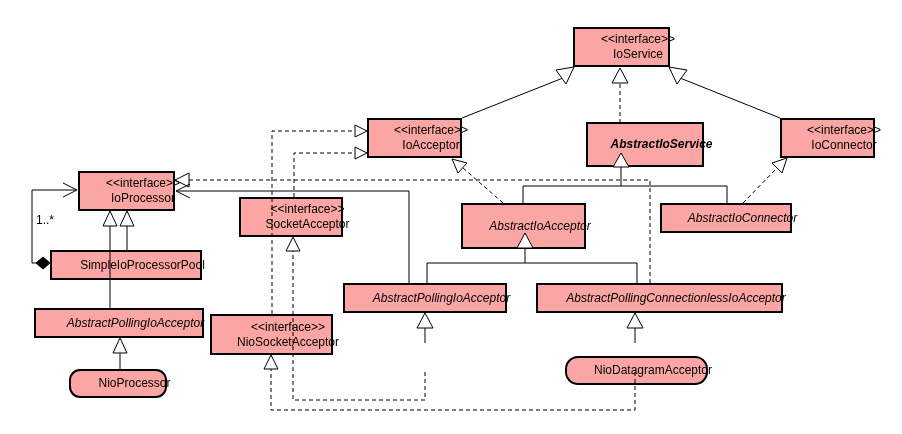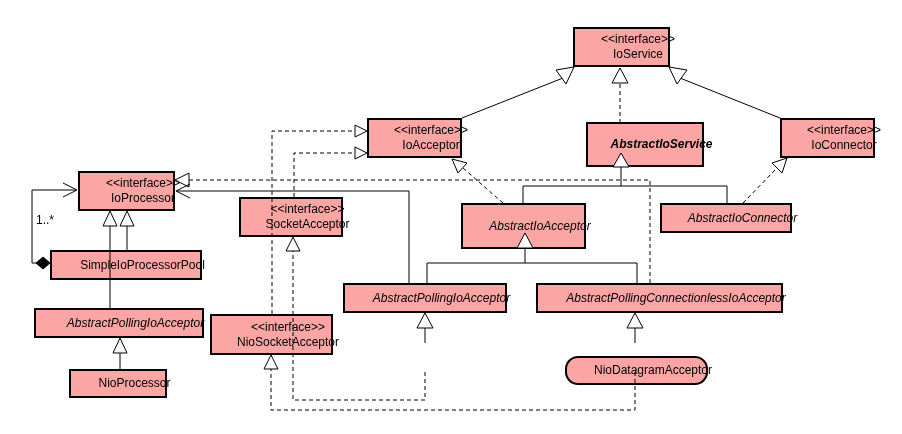--- a/index.html
+++ b/index.html
@@ -145,19 +145,19 @@
     <div class="node" style="left: 210px; top: 314px; width: 123px; height: 41px;">
       <span class="stereotype">&lt;&lt;interface&gt;&gt;</span>
       <span class="cname">NioSocketAcceptor</span>
     </div>
     <div class="node italic" style="left: 343px; top: 283px; width: 164px; height: 30px;">
       <span class="cname">AbstractPollingIoAcceptor</span>
     </div>
     <div class="node italic" style="left: 512px; top: 283px; width: 247px; height: 30px; margin-left: 24px;">
       <span class="cname">AbstractPollingConnectionlessIoAcceptor</span>
     </div>
-    <div class="node" style="left: 69px; top: 369px; width: 98px; height: 29px;">
+    <div class="node" style="left: 69px; top: 369px; width: 98px; height: 29px; border-radius: 11px;">
       <span class="cname">NioProcessor</span>
     </div>
     <div class="node" style="left: 565px; top: 356px; width: 143px; height: 29px; border-radius: 13px;">
       <span class="cname">NioDatagramAcceptor</span>
     </div>
   </div>
 
 </body></html>

